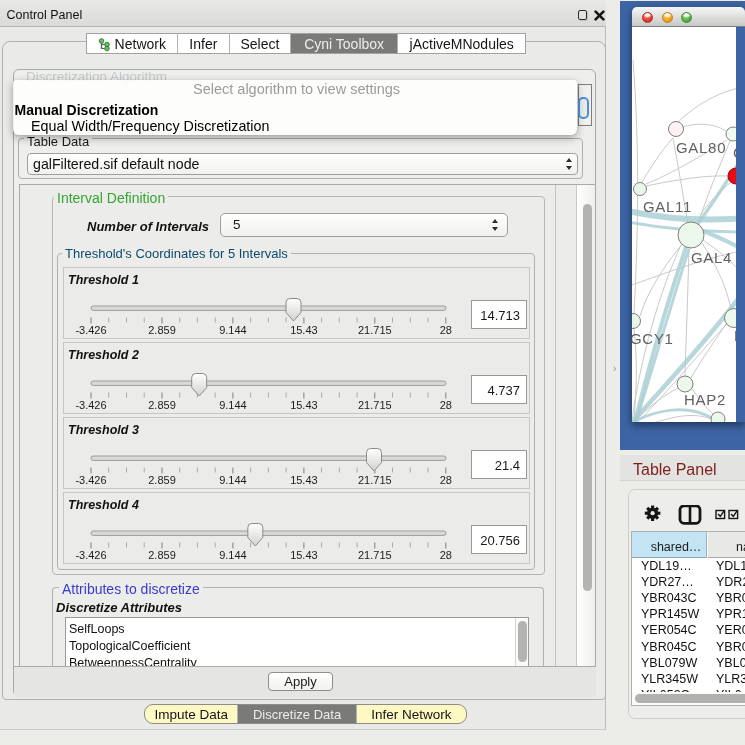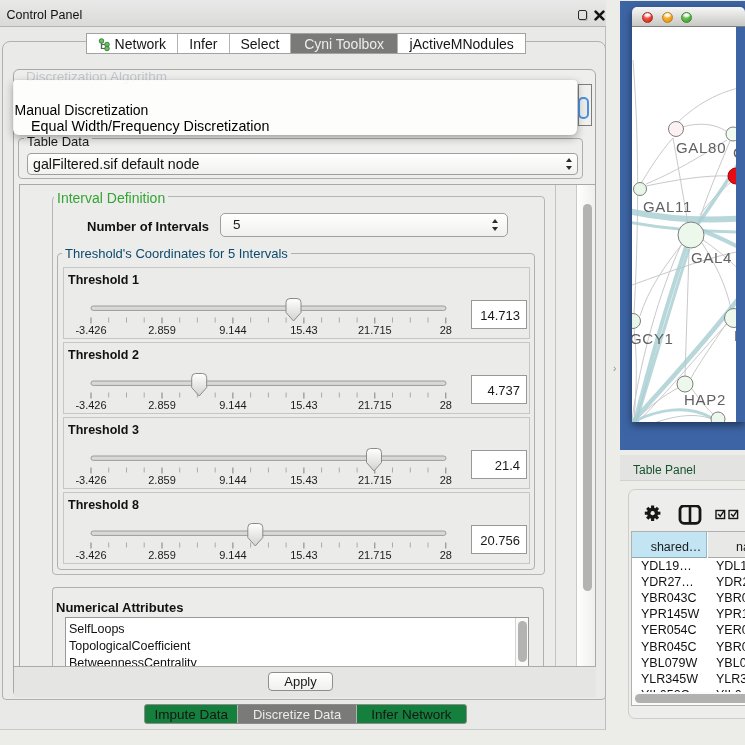--- a/index.html
+++ b/index.html
@@ -1,18 +1,18 @@
 <!DOCTYPE html>
 <html><head><meta charset="utf-8">
 <style>
 * { margin:0; padding:0; box-sizing:border-box; }
 body { font-family:"Liberation Sans", sans-serif; }
 #page { position:relative; width:745px; height:745px; background:#ecece9; overflow:hidden; font-size:13px; color:#1a1a1a; }
 #page > div, #page > span { position:absolute; }
-.bt { position:absolute; font-weight:bold; font-size:13px; color:#111; }
+.bt { position:absolute; font-weight:bold; font-size:13px; color:#111;font-style:italic; }
 .vfield { position:absolute; width:56px; height:29px; background:#fff; border:1px solid #989896; line-height:29px; text-align:right; padding-right:6px; font-size:13px; }
 .tblock { position:absolute; width:467px; height:72.5px; background:#ebebe9; border:1px solid #c6c6c4; }
 .gtitle { position:absolute; font-size:13px; padding:0 3px; background:#ececea; }
 .arr { position:absolute; width:7px; height:12px; }
 .arr .up { position:absolute; left:0; top:0; width:0; height:0; border-left:3.5px solid transparent; border-right:3.5px solid transparent; border-bottom:4.5px solid #2c2c2c; }
 .arr .dn { position:absolute; left:0; bottom:0; width:0; height:0; border-left:3.5px solid transparent; border-right:3.5px solid transparent; border-top:4.5px solid #2c2c2c; }
 .tab { height:100%; line-height:20px; text-align:center; border-right:1px solid #b2b2b0; font-size:14px; color:#151515; }
 .sel { background:#7a7a78; color:#ededeb; }
 .trow { position:absolute; left:0; width:100%; height:17px; line-height:17px; font-size:12.5px; color:#111; }
 .trow .c1 { position:absolute; left:9px; }
@@ -193,21 +193,21 @@
         <text x="102.0" y="37" font-size="11" font-family="Liberation Sans, sans-serif" fill="#1c1c1c" text-anchor="middle">2.859</text>
         <text x="172.9" y="37" font-size="11" font-family="Liberation Sans, sans-serif" fill="#1c1c1c" text-anchor="middle">9.144</text>
         <text x="243.9" y="37" font-size="11" font-family="Liberation Sans, sans-serif" fill="#1c1c1c" text-anchor="middle">15.43</text>
         <text x="314.8" y="37" font-size="11" font-family="Liberation Sans, sans-serif" fill="#1c1c1c" text-anchor="middle">21.715</text>
         <text x="385.8" y="37" font-size="11" font-family="Liberation Sans, sans-serif" fill="#1c1c1c" text-anchor="middle">28</text>
         <path d="M 306.5,15.5 L 306.5,5.5 Q 306.5,1.5 310.5,1.5 L 317.5,1.5 Q 321.5,1.5 321.5,5.5 L 321.5,15.5 L 314.0,24 Z" fill="url(#thgrad)" stroke="#8b8b89" stroke-width="1"></path>
       </svg>
     </div>
 <div class="vfield" style="left:471px;top:450.0px">21.4</div>
 <div class="tblock" style="left:63px;top:491.5px"></div>
-<div class="bt" style="left:68px;top:497.5px;font-size:12.5px">Threshold 8</div>
+<div class="bt" style="left:68px;top:497.5px;font-size:12.5px">Threshold 4</div>
 <div style="position:absolute;left:60px;top:521.5px;width:430px;height:44px">
       <svg width="430" height="44" style="position:absolute;left:0;top:0">
         <rect x="31" y="9" width="355" height="4.4" rx="2.2" fill="#d9d9d7" stroke="#9c9c9a" stroke-width="1"></rect>
         <line x1="31.0" y1="20.5" x2="31.0" y2="26.5" stroke="#7f7f7d" stroke-width="1"></line>
         <line x1="48.7" y1="20.5" x2="48.7" y2="25.5" stroke="#aaaaa8" stroke-width="1"></line>
         <line x1="66.5" y1="20.5" x2="66.5" y2="25.5" stroke="#aaaaa8" stroke-width="1"></line>
         <line x1="84.2" y1="20.5" x2="84.2" y2="25.5" stroke="#aaaaa8" stroke-width="1"></line>
         <line x1="102.0" y1="20.5" x2="102.0" y2="26.5" stroke="#7f7f7d" stroke-width="1"></line>
         <line x1="119.7" y1="20.5" x2="119.7" y2="25.5" stroke="#aaaaa8" stroke-width="1"></line>
         <line x1="137.4" y1="20.5" x2="137.4" y2="25.5" stroke="#aaaaa8" stroke-width="1"></line>
@@ -232,40 +232,42 @@
         <text x="314.8" y="37" font-size="11" font-family="Liberation Sans, sans-serif" fill="#1c1c1c" text-anchor="middle">21.715</text>
         <text x="385.8" y="37" font-size="11" font-family="Liberation Sans, sans-serif" fill="#1c1c1c" text-anchor="middle">28</text>
         <path d="M 187.8,15.5 L 187.8,5.5 Q 187.8,1.5 191.8,1.5 L 198.8,1.5 Q 202.8,1.5 202.8,5.5 L 202.8,15.5 L 195.3,24 Z" fill="url(#thgrad)" stroke="#8b8b89" stroke-width="1"></path>
       </svg>
     </div>
 <div class="vfield" style="left:471px;top:525.0px">20.756</div>
 
 
 
 <div style="left:52px;top:587px;width:492px;height:79px;border:1px solid #b0b0ae;border-bottom:none;border-radius:4px 4px 0 0"></div>
-<div class="bt" style="left:56px;top:599.5px">Numerical Attributes</div>
+<div class="gtitle" style="left:59px;top:581px;color:#3a3acc;font-size:14px">Attributes to discretize</div>
+<div class="bt" style="left:56px;top:599.5px">Discretize Attributes</div>
 <div style="left:65px;top:617px;width:464px;height:49px;background:#fff;border:1px solid #999997;border-bottom:none"></div>
 <div style="left:69px;top:622px;font-size:12.5px;color:#111">SelfLoops</div>
 <div style="left:69px;top:639px;font-size:12.5px;color:#111">TopologicalCoefficient</div>
 <div style="left:69px;top:655.5px;font-size:12.5px;color:#111">BetweennessCentrality</div>
 <div style="left:515px;top:618px;width:13px;height:48px;background:#fafaf8;border-left:1px solid #d4d4d2"></div>
 <div style="left:518px;top:621px;width:9px;height:41px;border-radius:4.5px;background:#b3b3b1"></div>
 
 
 <div style="left:14px;top:666px;width:582px;height:31px;background:#e5e5e3;border-top:1px solid #ababa9"></div>
 <div style="left:268px;top:672px;width:65px;height:19px;background:linear-gradient(#ffffff,#f0f0ee);border:1px solid #8e8e8c;border-radius:4px;text-align:center;line-height:17px;font-size:13px">Apply</div>
 
 
 <div style="left:13px;top:80px;width:564px;height:55px;background:rgba(255,255,255,0.85);border-radius:3px 3px 6px 6px;box-shadow:0 3px 8px rgba(0,0,0,0.33), 0 0 1px rgba(0,0,0,0.22);z-index:50">
-  <span style="position:absolute;left:1.5px;top:21.5px;font-weight:normal;color:#000;font-size:14px">Manual Discretization</span>
+  <span style="position:absolute;left:180px;top:1px;color:#9b9b9b;font-size:14.5px">Select algorithm to view settings</span>
+  <span style="position:absolute;left:1.5px;top:21.5px;font-weight:bold;color:#000;font-size:14px">Manual Discretization</span>
   <span style="position:absolute;left:18px;top:38px;color:#000;font-size:14.3px">Equal Width/Frequency Discretization</span>
 </div>
 
 
-<div style="left:144px;top:704px;width:323px;height:20px;background:#15803d;border:1px solid #8c8c8a;border-radius:3px;display:flex;overflow:hidden">
+<div style="left:144px;top:704px;width:323px;height:20px;background:#fef9c3;border:1px solid #8c8c8a;border-radius:9px;display:flex;overflow:hidden">
   <div class="tab" style="width:94px;line-height:19px;font-size:13.5px">Impute Data</div>
   <div class="tab sel" style="width:119px;line-height:19px;font-size:13px">Discretize Data</div>
   <div class="tab" style="width:110px;line-height:19px;font-size:13.5px;border-right:none">Infer Network</div>
 </div>
 
 
 <div style="left:613px;top:363px;font-size:10px;color:#90908e">›</div>
 
 
 <div style="left:620px;top:1px;width:125px;height:449px;background:#3d65a5"></div>
@@ -330,21 +332,21 @@
 <text x="-2" y="317">GCY1</text>
 <text x="102" y="314">H</text>
 <text x="52" y="378">HAP2</text>
 </g>
 </svg>
       </div>
 </div>
 
 
 <div style="left:620px;top:455px;width:125px;height:26px;background:#e3e3e1;border-bottom:1px solid #d2d2d0"></div>
-<div style="left:633px;top:455px;height:26px;line-height:30px;font-size:12px;color:#14532d">Table Panel</div>
+<div style="left:633px;top:455px;height:26px;line-height:30px;font-size:16px;color:#7f1d1d">Table Panel</div>
 <div style="left:628px;top:489px;width:125px;height:230px;background:#ededeb;border:1px solid #cdcdcb;border-radius:7px"></div>
 <svg width="110" height="26" style="position:absolute;left:644px;top:505px">
   <g stroke="#161616" stroke-width="3.1">
     <line x1="3.2" y1="2.8" x2="14" y2="13.6"></line>
         <line x1="14" y1="2.8" x2="3.2" y2="13.6"></line>
     <line x1="8.6" y1="0.5" x2="8.6" y2="16"></line>
         <line x1="0.8" y1="8.2" x2="16.4" y2="8.2"></line>
   </g>
   <circle cx="8.6" cy="8.2" r="5.6" fill="#161616"></circle>
   <circle cx="8.6" cy="8.2" r="2.1" fill="#ededeb"></circle>

